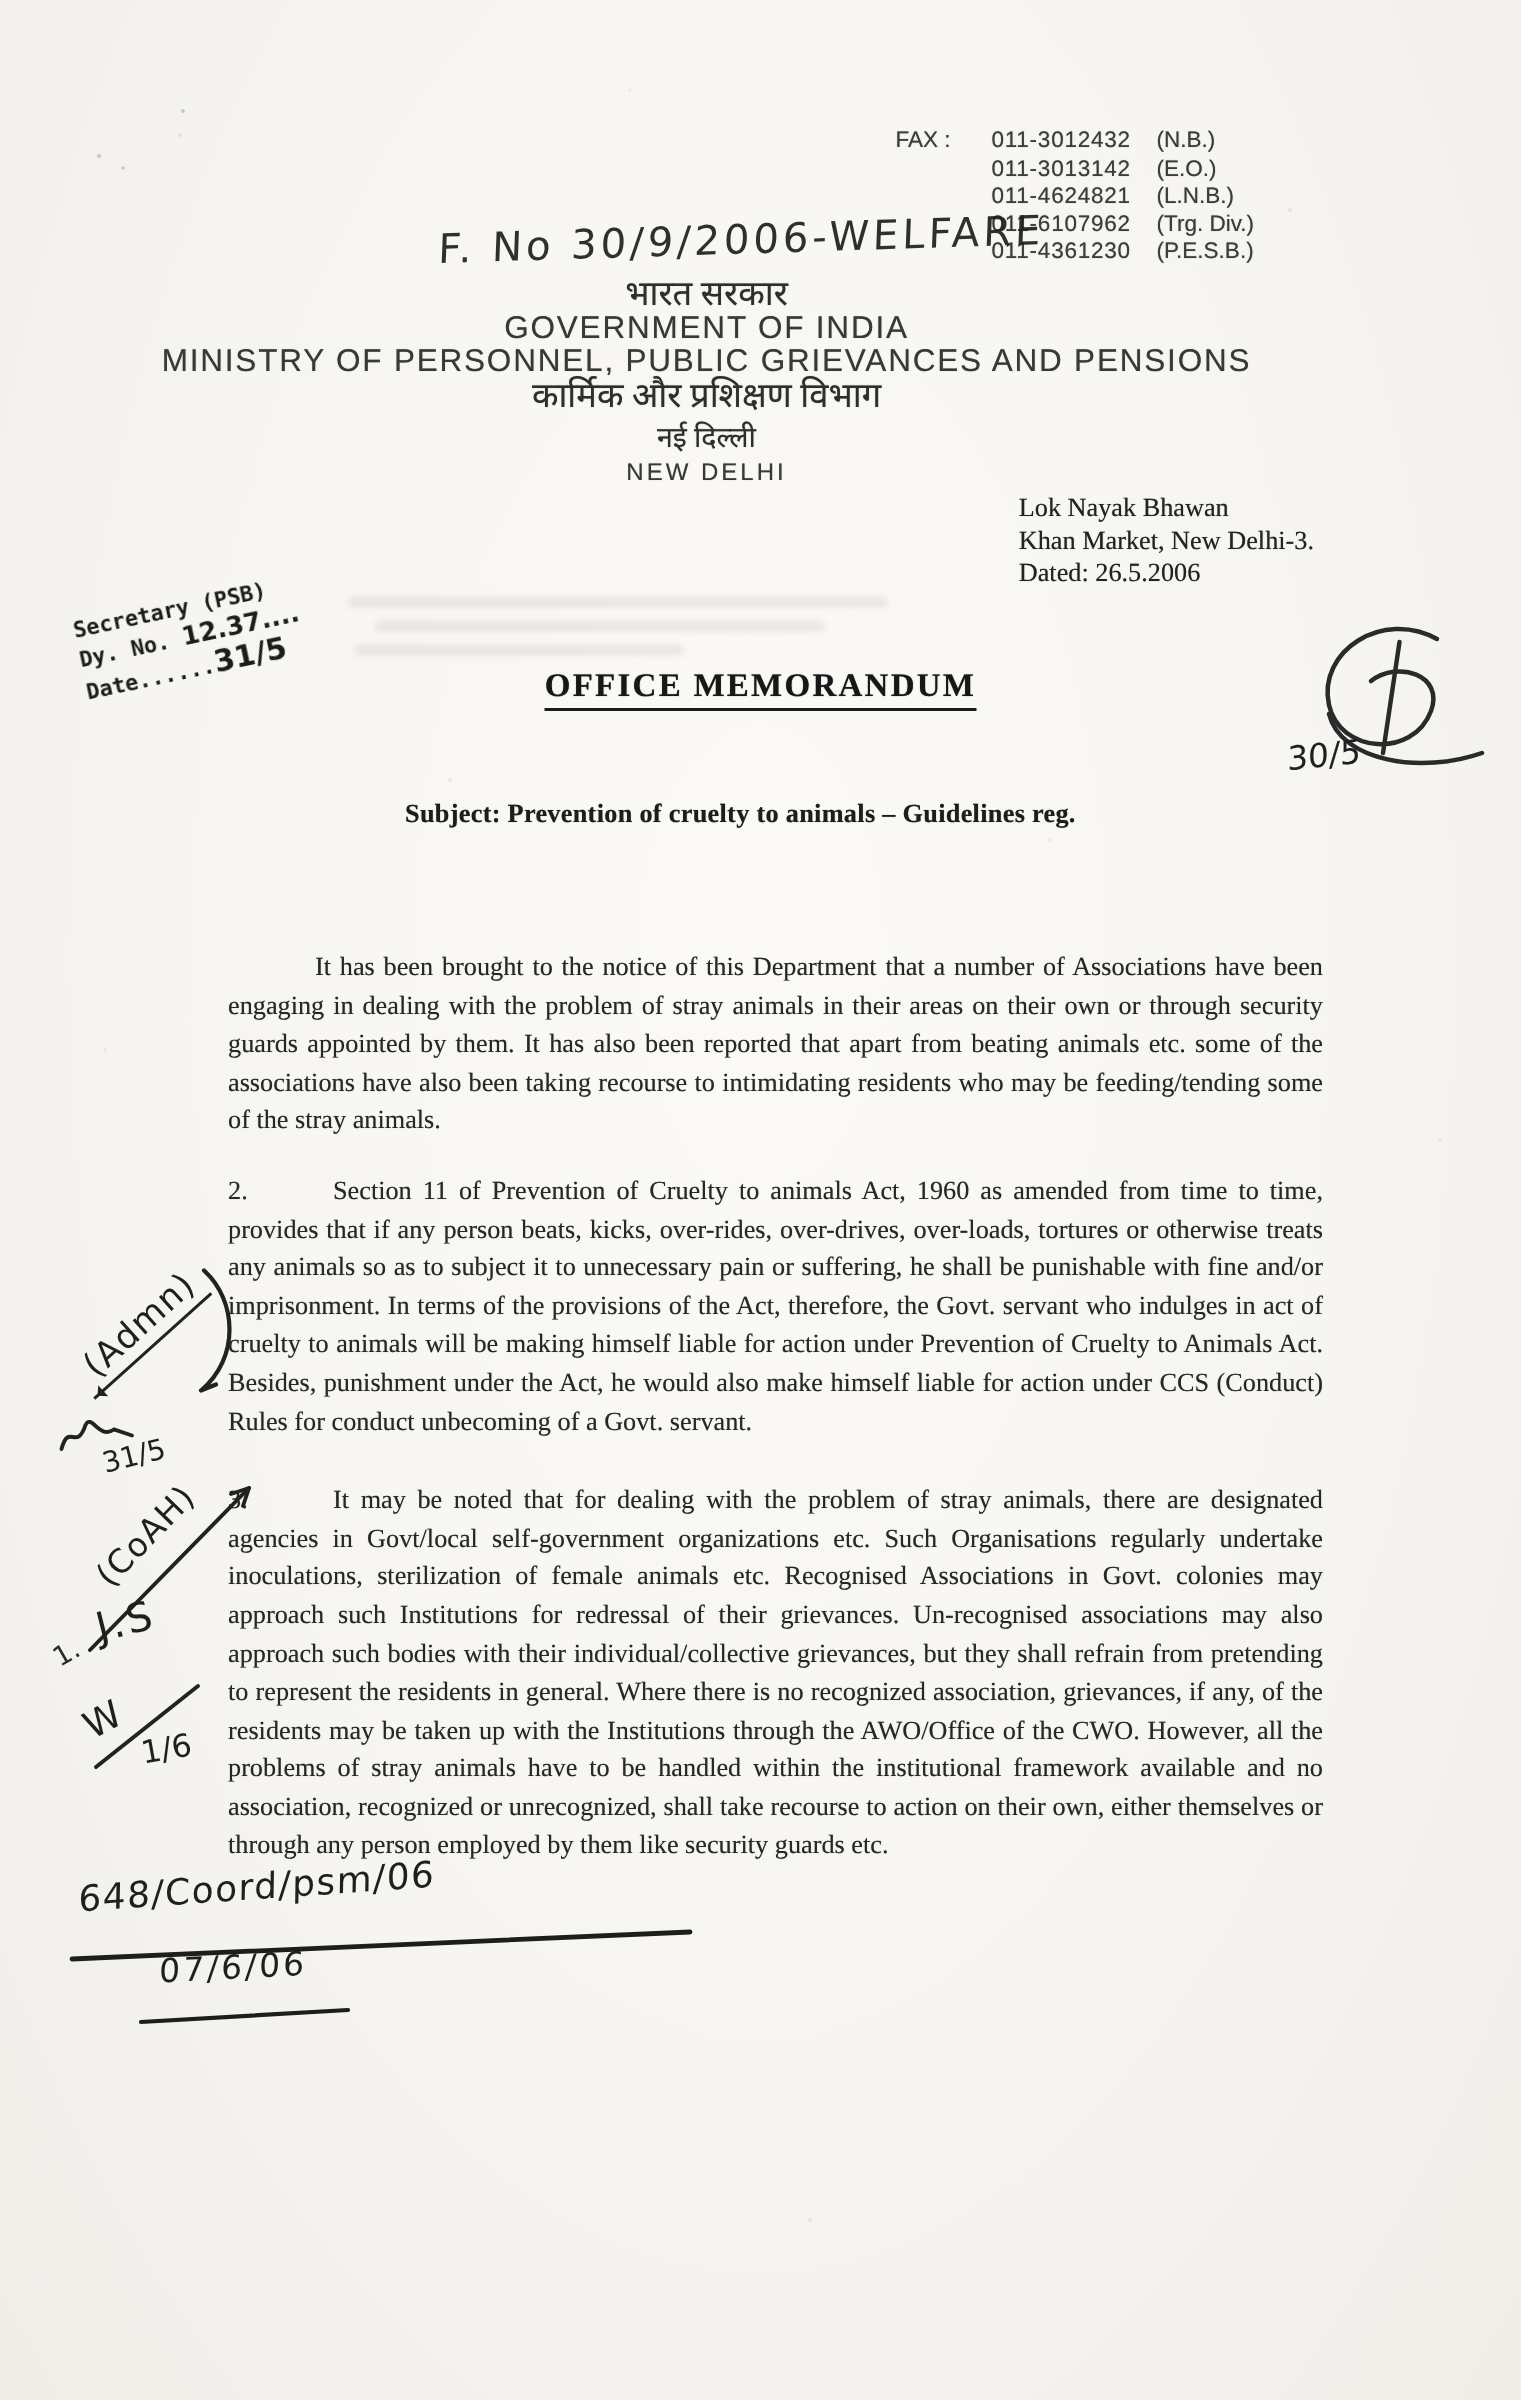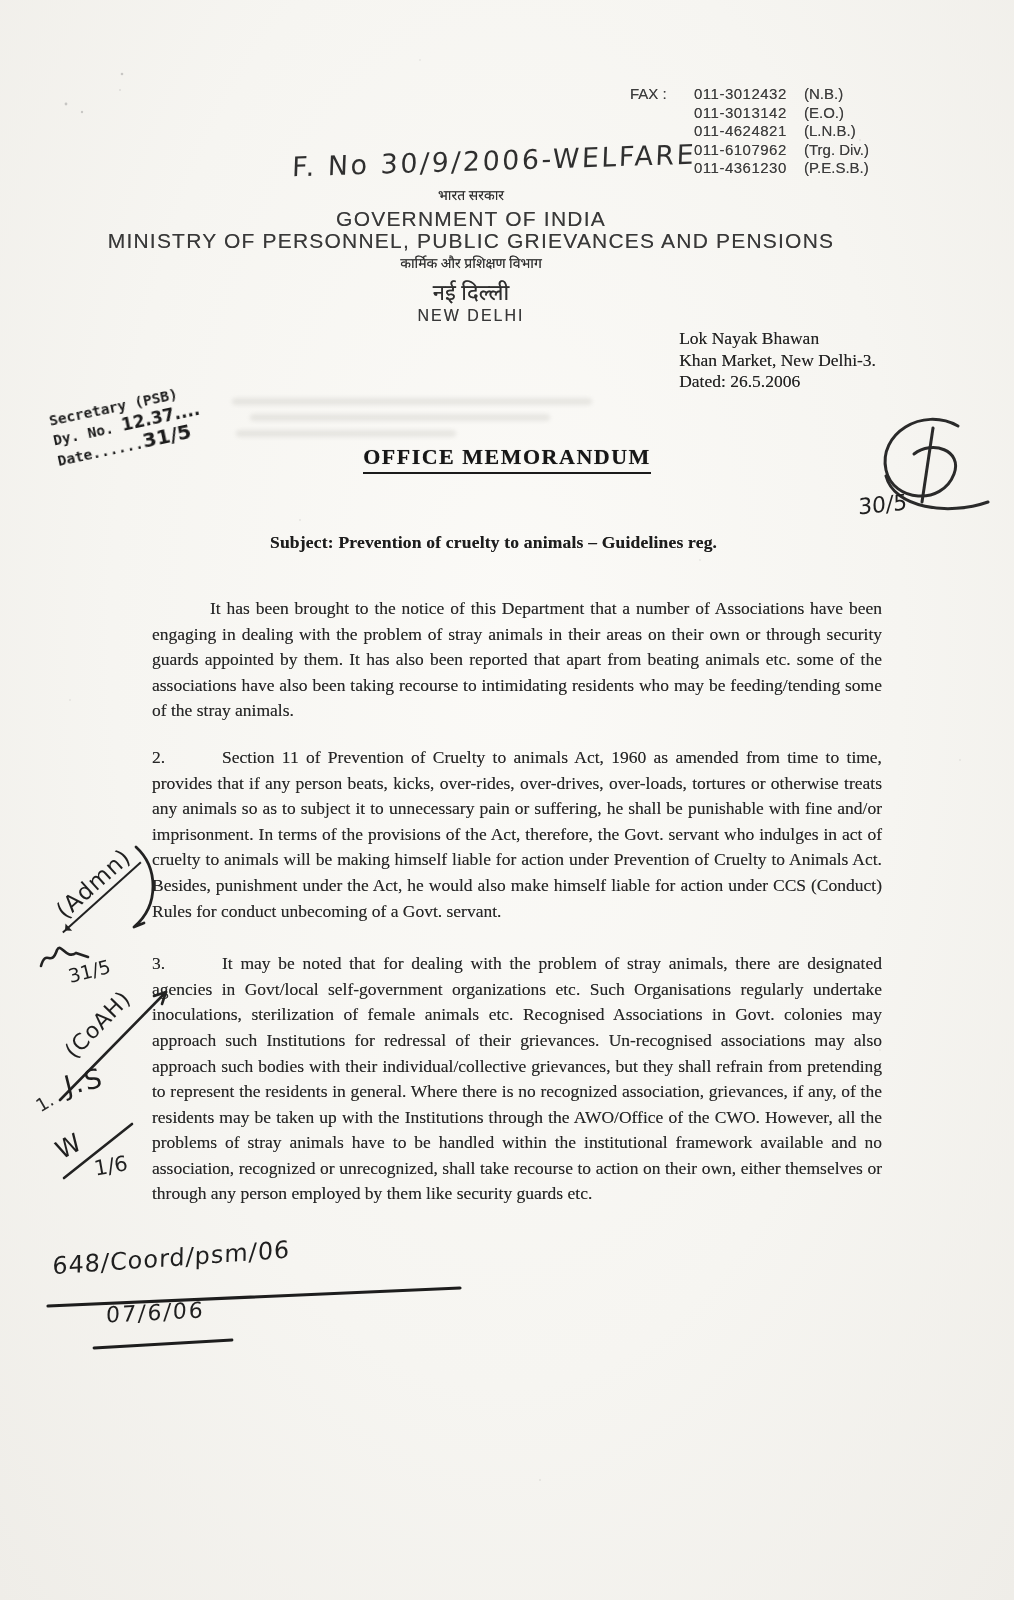--- a/index.html
+++ b/index.html
@@ -23,36 +23,36 @@
       radial-gradient(circle at 540px 1480px, rgba(0,0,0,.10) 1px, transparent 1.6px),
       radial-gradient(circle at 880px 1050px, rgba(0,0,0,.08) 1px, transparent 1.6px),
       radial-gradient(circle at 420px 60px,  rgba(0,0,0,.08) 1px, transparent 1.6px),
       radial-gradient(circle at 960px 760px, rgba(0,0,0,.09) 1px, transparent 1.6px),
       radial-gradient(circle at 70px 700px,  rgba(0,0,0,.09) 1px, transparent 1.6px);
   }
   .printed{ text-shadow:0 0 .6px rgba(30,30,30,.55); }
   .hand{ font-family:"DejaVu Sans", sans-serif; color:#1f1f1f; }
 
   
-  .fax{ position:absolute; left:630px; top:85px;
+  .fax{ position:absolute; left:597px; top:85px;
         font:15px/18.6px "Liberation Sans", sans-serif; color:#3c3c3c; white-space:nowrap;}
   .fax-label{ display:inline-block; width:64px; }
   .fax-num{ display:inline-block; width:110px; letter-spacing:.5px; }
   .fax-unit{ display:inline-block; }
 
   
   .file-no{ position:absolute; left:292px; top:145px; font-size:27px; letter-spacing:2.5px;
             transform:rotate(-1.8deg) skewX(-4deg); font-weight:500; opacity:.92;}
 
   
   .letterhead{ position:absolute; left:60px; top:184px; width:822px; text-align:center; }
-  .lh-hi{ font-size:14px; line-height:24px; color:#2e2e2e; text-shadow:0 0 .6px rgba(30,30,30,.5);}
+  .lh-hi{ font-size:23px; line-height:24px; color:#2e2e2e; text-shadow:0 0 .6px rgba(30,30,30,.5);}
   .lh-en{ font-size:21px; line-height:22px; letter-spacing:1.2px; color:#383838;
           font-family:"Liberation Sans", sans-serif; text-shadow:0 0 .5px rgba(40,40,40,.5);}
-  .lh-city-hi{ font-size:22px; line-height:24px; margin-top:5px;}
+  .lh-city-hi{ font-size:19px; line-height:24px; margin-top:5px;}
   .lh-city-en{ font-size:16px; letter-spacing:2px;}
 
   
   .addr{ position:absolute; right:138px; top:328px; 
          font-size:17.5px; line-height:21.5px; color:#222; }
 
   
   .stamp{ position:absolute; left:52px; top:396px; transform:rotate(-12deg);
           font-family:"DejaVu Sans Mono", monospace; font-weight:bold;
           font-size:14.5px; line-height:19px; color:#1c1c1c; filter:blur(.3px); }
@@ -77,21 +77,21 @@
   .appr-date{ position:absolute; left:22px; top:80px; font-size:22px; transform:rotate(-6deg) skewX(-6deg); font-weight:500;}
 
   
   .subject{ position:absolute; left:270px; top:532px; font-weight:bold; font-size:17.5px;
             color:#1d1d1d; text-shadow:0 0 .6px rgba(0,0,0,.55); letter-spacing:.2px;}
 
   
   .body-text{ position:absolute; left:152px; top:596px; width:730px;
               font-size:17.5px; line-height:25.6px; text-align:justify; color:#272727;}
   .para{ margin:0 0 21px 0; text-shadow:0 0 .5px rgba(35,35,35,.5);}
-  .para.indent{ text-indent:58px; }
+  .para.indent{ text-indent:58px;margin-top:36px; }
   .para.p2{ margin-bottom:27px; }
   .pnum{ display:inline-block; width:70px; }
 
   
   .ann{ position:absolute; }
   .admn{ left:40px; top:872px; transform:rotate(-42deg); font-size:23px; letter-spacing:1px;
          border-bottom:2.5px solid #222; padding:0 4px 2px 10px; font-weight:500;}
   .admn::before{ content:""; position:absolute; left:-2px; bottom:-6px;
                  border:5px solid transparent; border-right-color:#222; }
   .sig31{ left:38px; top:944px; }

